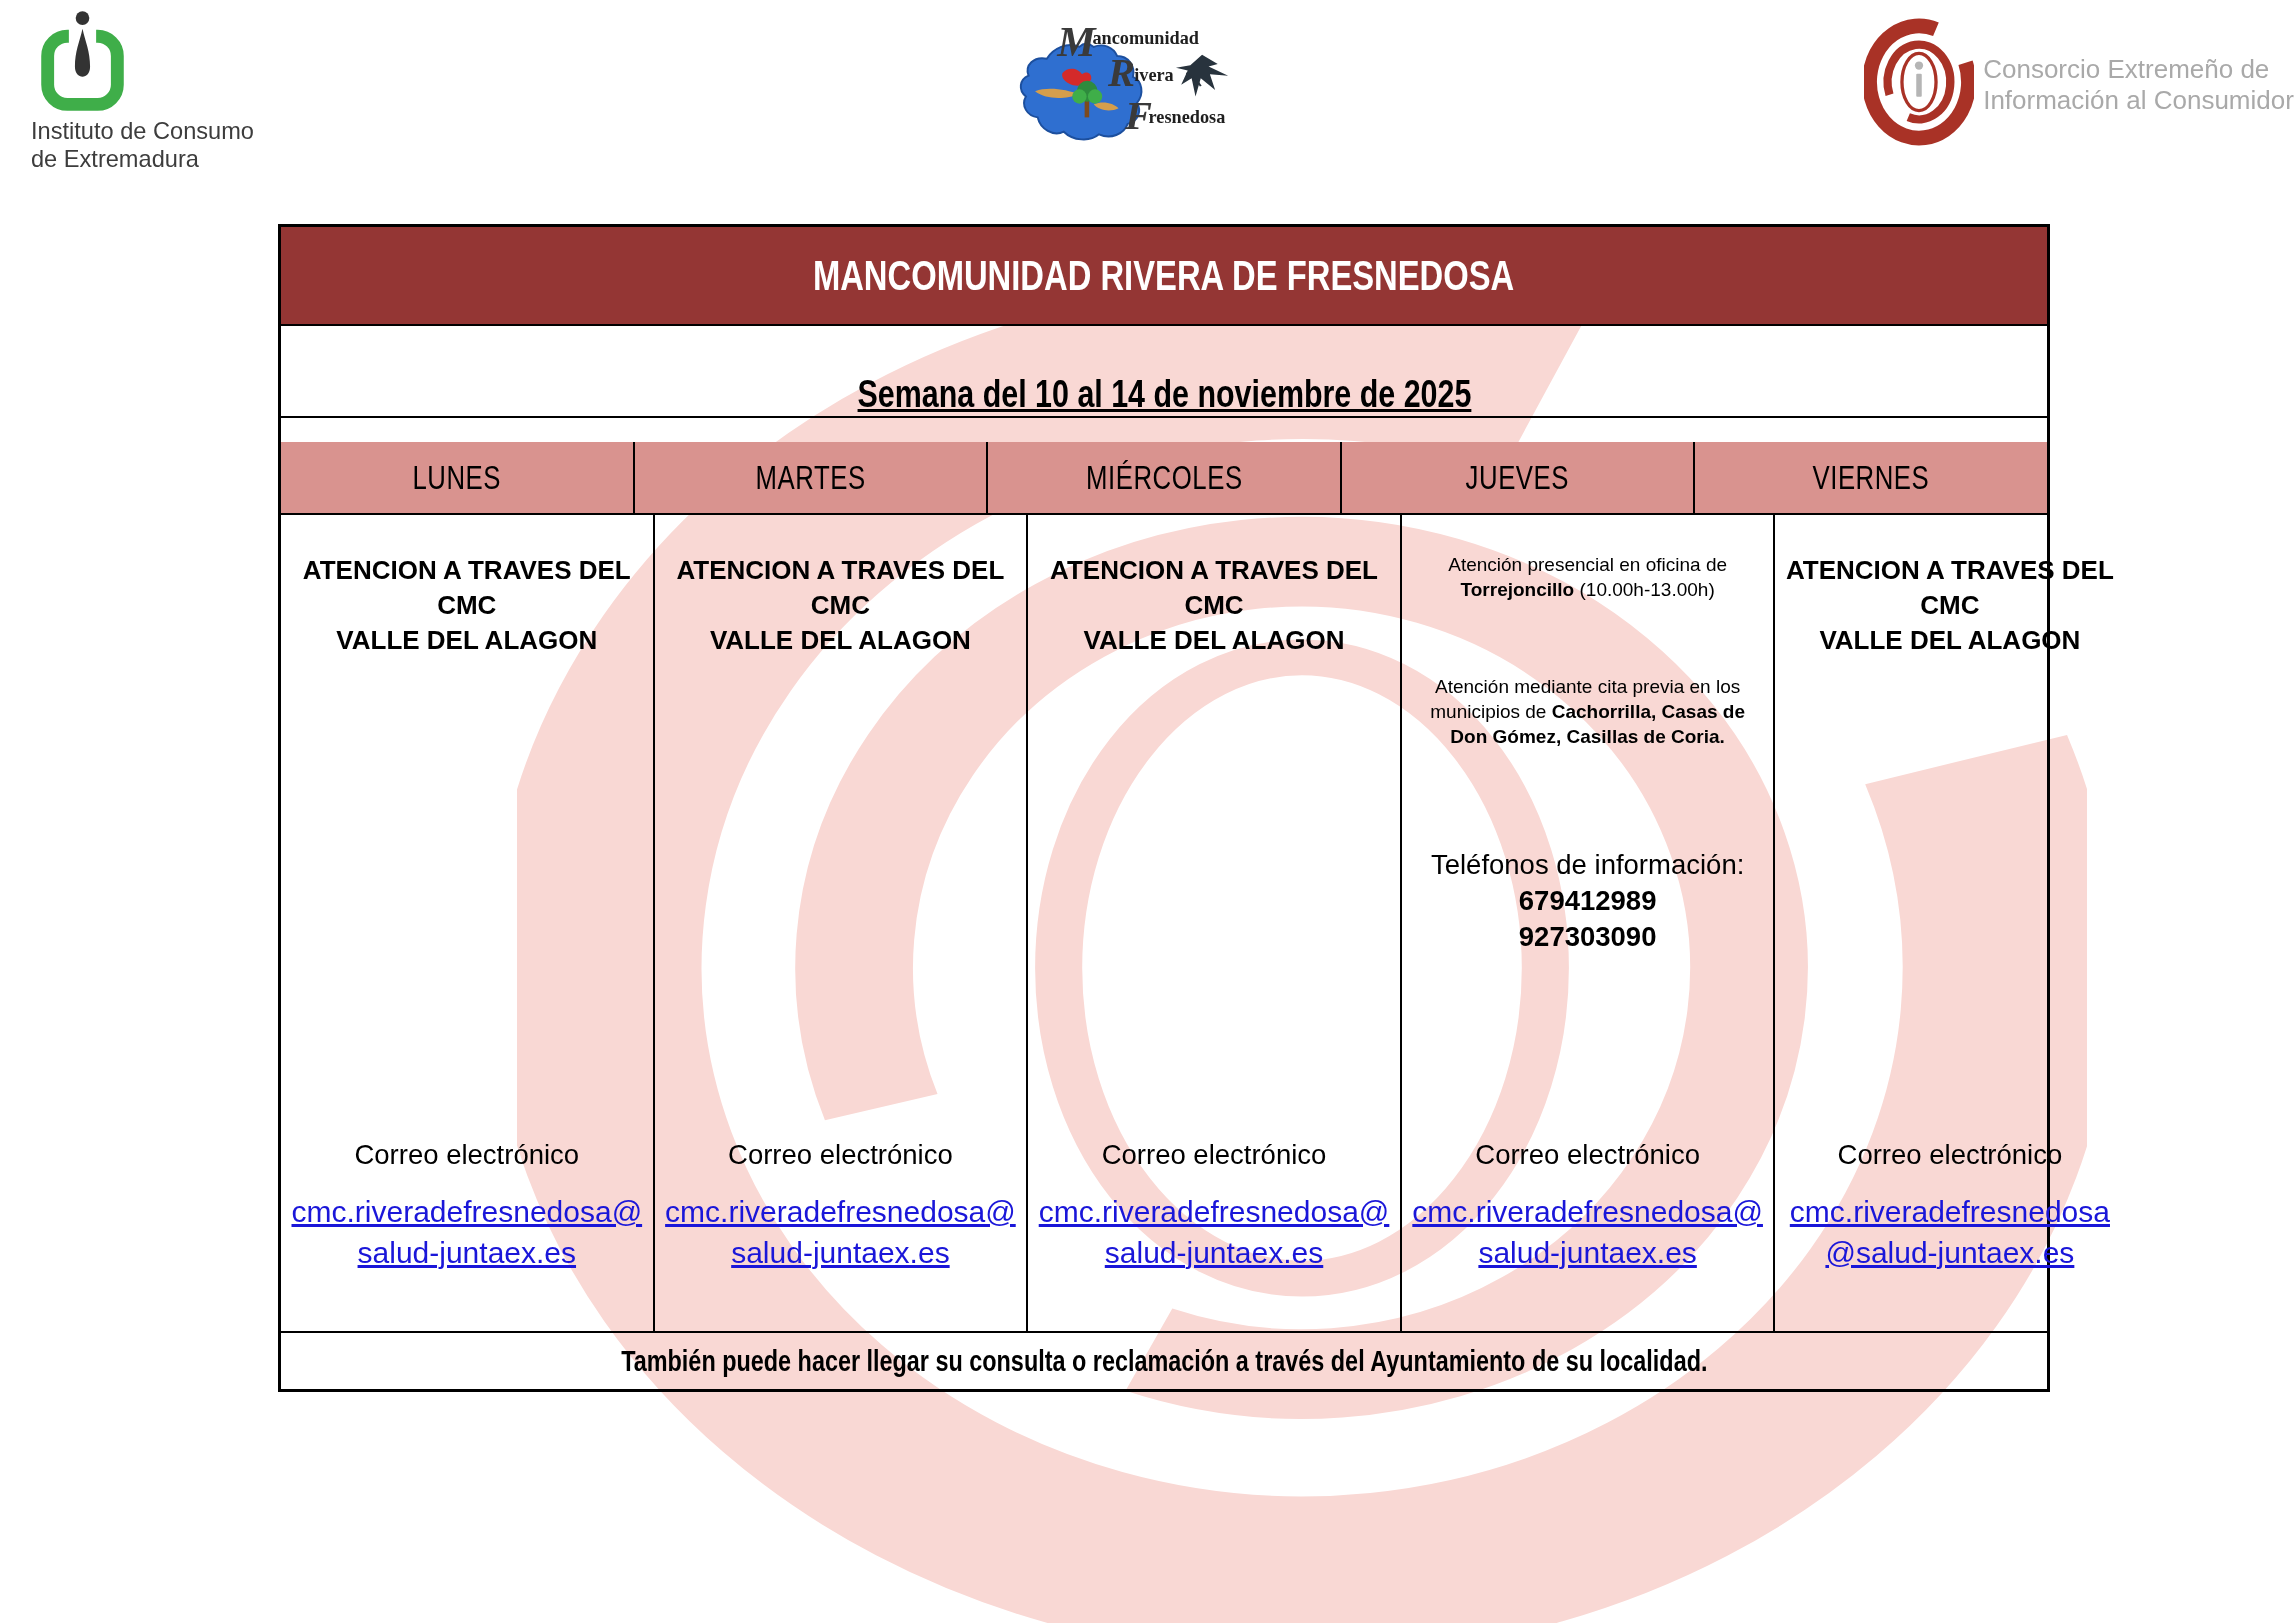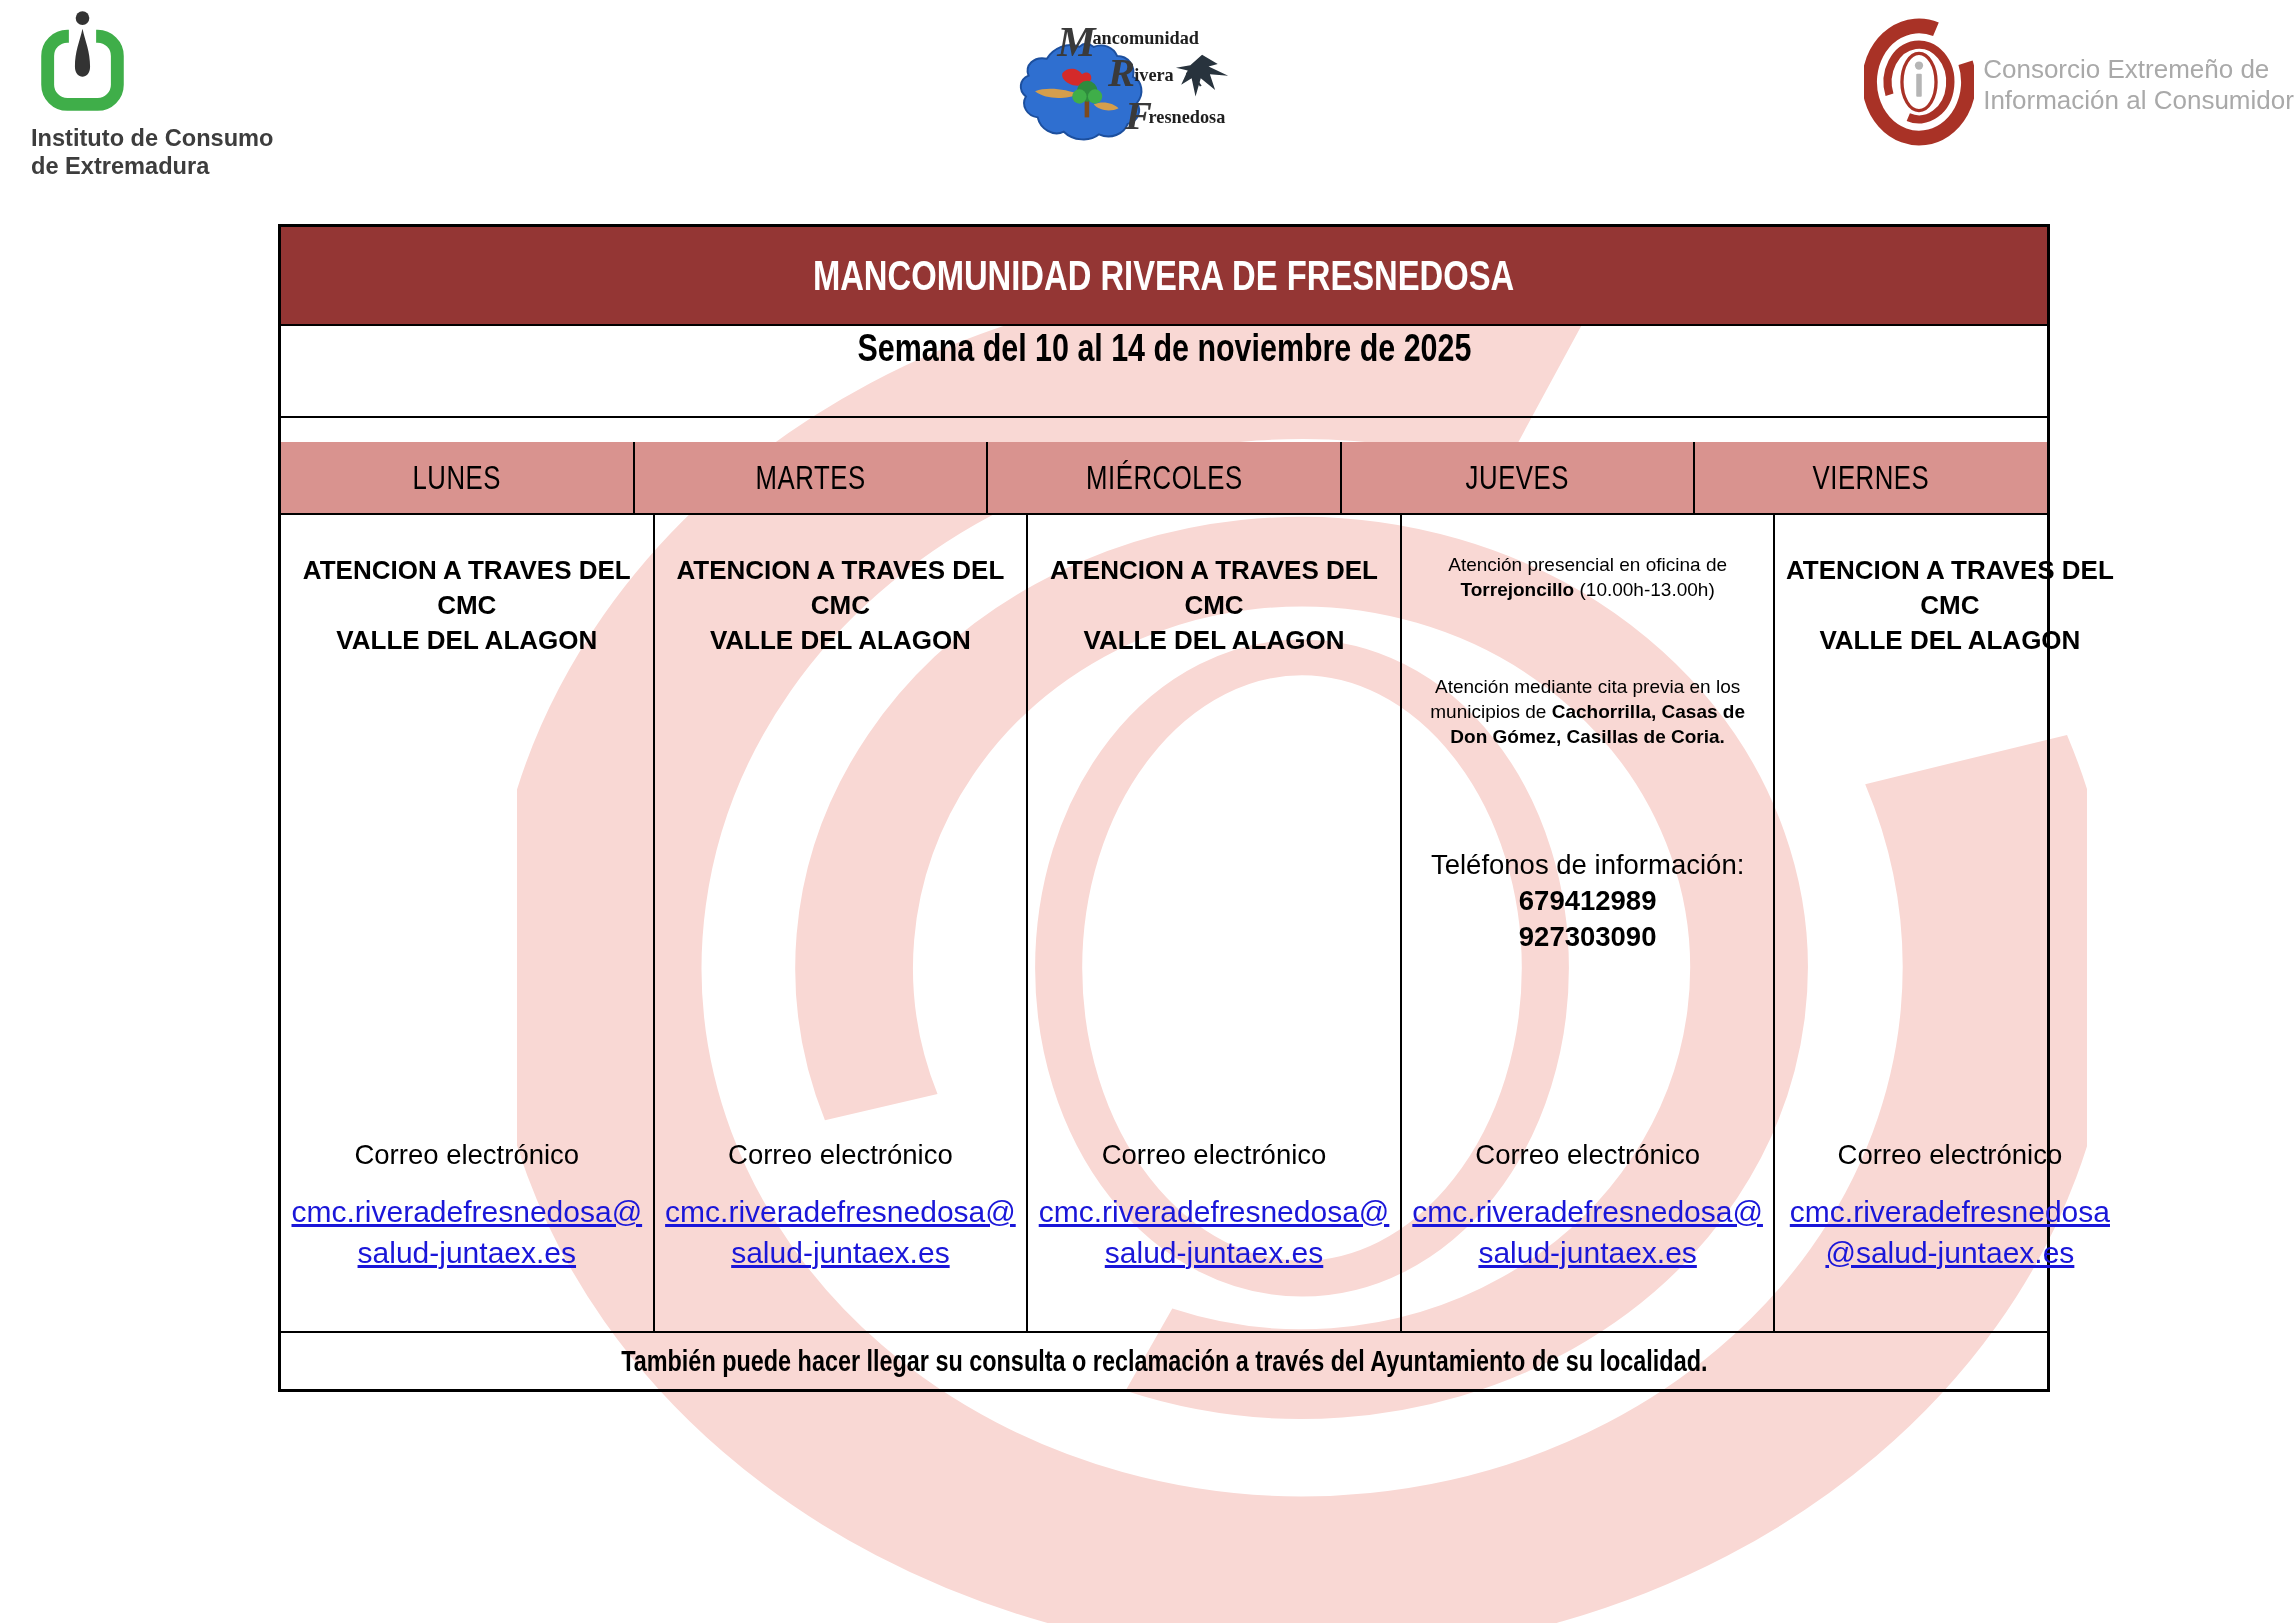--- a/index.html
+++ b/index.html
@@ -3,21 +3,21 @@
 <meta charset="utf-8">
 <style>
   html,body{margin:0;padding:0;background:#ffffff;}
   .canvas{
     position:relative;width:2295px;height:1623px;background:#ffffff;
     overflow:hidden;font-family:"Liberation Sans",sans-serif;color:#000;
   }
   
   .logo-instituto{position:absolute;left:31px;top:9.2px;width:262px;display:flex;flex-direction:column;}
   .logo-instituto svg{width:93px;height:106px;margin-left:5.2px;}
-  .inst-text{margin-top:10px;font-size:23.6px;line-height:1.18;color:#3d3d3d;font-weight:bold;}
+  .inst-text{margin-top:3px;font-size:23.6px;line-height:1.18;color:#3d3d3d;}
   .inst-text span{display:block;}
 
   .logo-manco{position:absolute;left:1015px;top:13px;width:228px;height:137px;}
   .logo-manco svg{width:100%;height:100%;}
 
   .logo-consorcio{position:absolute;left:1864px;top:15.7px;display:flex;}
   .logo-consorcio svg{width:110px;height:132px;flex:0 0 auto;}
   .cons-text{margin-left:9.2px;padding-top:38px;font-size:26px;line-height:1.2;color:#a9a9a9;white-space:nowrap;}
   .cons-text span{display:block;}
 
@@ -26,21 +26,21 @@
   .watermark svg{width:100%;height:100%;}
 
   
   .sched{
     position:absolute;left:278px;top:224px;width:1772px;height:1168px;
     border:3.3px solid #000;display:flex;flex-direction:column;background:transparent;box-sizing:border-box;
   }
   .row-title{height:97px;background:#943634;border-bottom:2.6px solid #000;
     display:flex;align-items:center;justify-content:center;flex:0 0 auto;}
   .row-title .t{color:#ffffff;font-weight:700;font-size:42px;}
-  .row-subtitle{height:90px;border-bottom:2.6px solid #000;display:flex;align-items:flex-start;justify-content:center;flex:0 0 auto;}
+  .row-subtitle{height:90px;border-bottom:2.6px solid #000;display:flex;align-items:flex-end;justify-content:center;flex:0 0 auto;text-decoration:underline;}
   .row-subtitle .t{color:#000;font-weight:700;font-size:39px;}
   .cond{display:inline-block;transform:scaleX(.78);transform-origin:center;white-space:nowrap;}
 
   .row-days{height:71px;background:#d9938f;border-bottom:2.6px solid #000;display:flex;flex:0 0 auto;margin-top:24px;}
   .day-cell{flex:1 1 0;display:flex;align-items:center;justify-content:center;border-right:2px solid #000;}
   .day-cell:last-child{border-right:none;}
   .day-cell .t{font-size:33px;letter-spacing:0.7px;}
 
   .row-content{flex:1 1 auto;display:flex;min-height:0;}
   .cell{flex:1 1 0;border-right:2px solid #000;display:flex;flex-direction:column;

